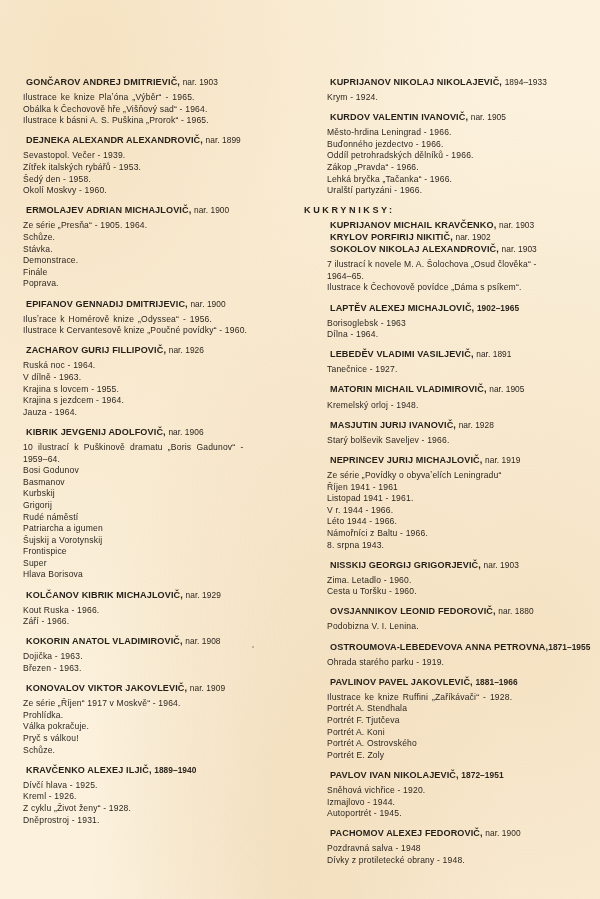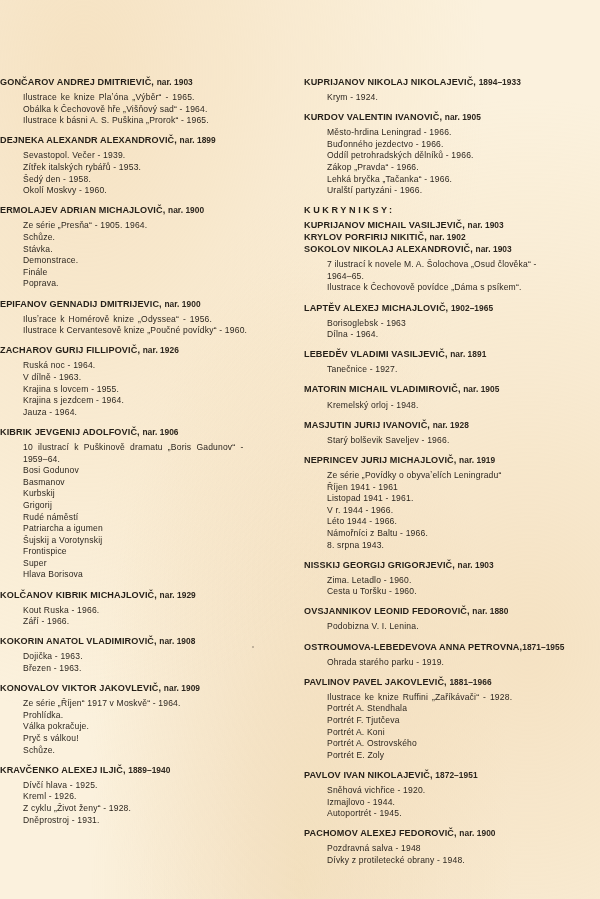--- a/index.html
+++ b/index.html
@@ -61,23 +61,24 @@
   .ent-head {
     font-size: 9.1px;
     line-height: 12.1px;
     color: #241f18;
     font-weight: bold;
     letter-spacing: 0.12px;
     white-space: nowrap;
   }
   .ent-head .nm {
     font-weight: bold;
+    margin-left: 26px;
   }
   .ent-head .yr {
-    font-weight: bold;
+    font-weight: normal;
     font-size: 8.35px;
     letter-spacing: 0.05px;
     color: #2c261e;
   }
   .ent-head .yr.b {
     font-weight: bold;
   }
 
   .group-head {
     font-size: 9.1px;
@@ -289,21 +290,21 @@
           <li>Oddíl petrohradských dělníků - 1966.</li>
           <li>Zákop „Pravda“ - 1966.</li>
           <li>Lehká bryčka „Tačanka“ - 1966.</li>
           <li>Uralští partyzáni - 1966.</li>
         </ul>
       </div>
 
       <div class="entry">
         <div class="group-head">KUKRYNIKSY:</div>
         <div class="ent-head">
-          <span class="nm">KUPRIJANOV MICHAIL VASILJEVIČ,</span>
+          <span class="nm">KUPRIJANOV MICHAIL KRAVČENKO,</span>
           <span class="yr">nar. 1903</span>
         </div>
         <div class="ent-head">
           <span class="nm">KRYLOV PORFIRIJ NIKITIČ,</span>
           <span class="yr">nar. 1902</span>
         </div>
         <div class="ent-head">
           <span class="nm">SOKOLOV NIKOLAJ ALEXANDROVIČ,</span>
           <span class="yr">nar. 1903</span>
         </div>

